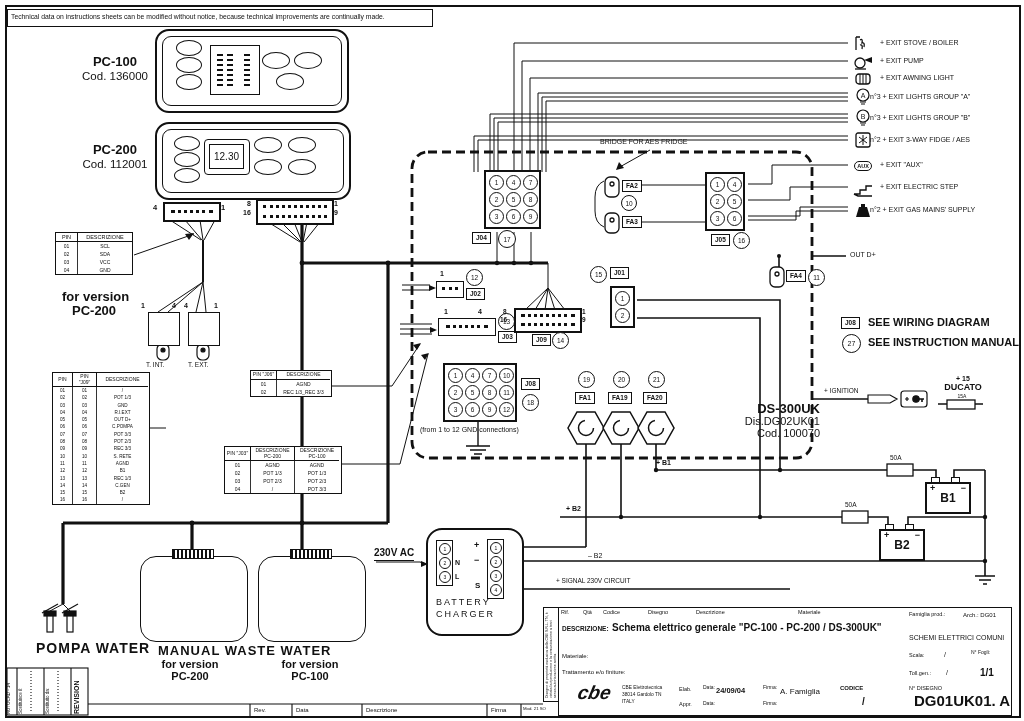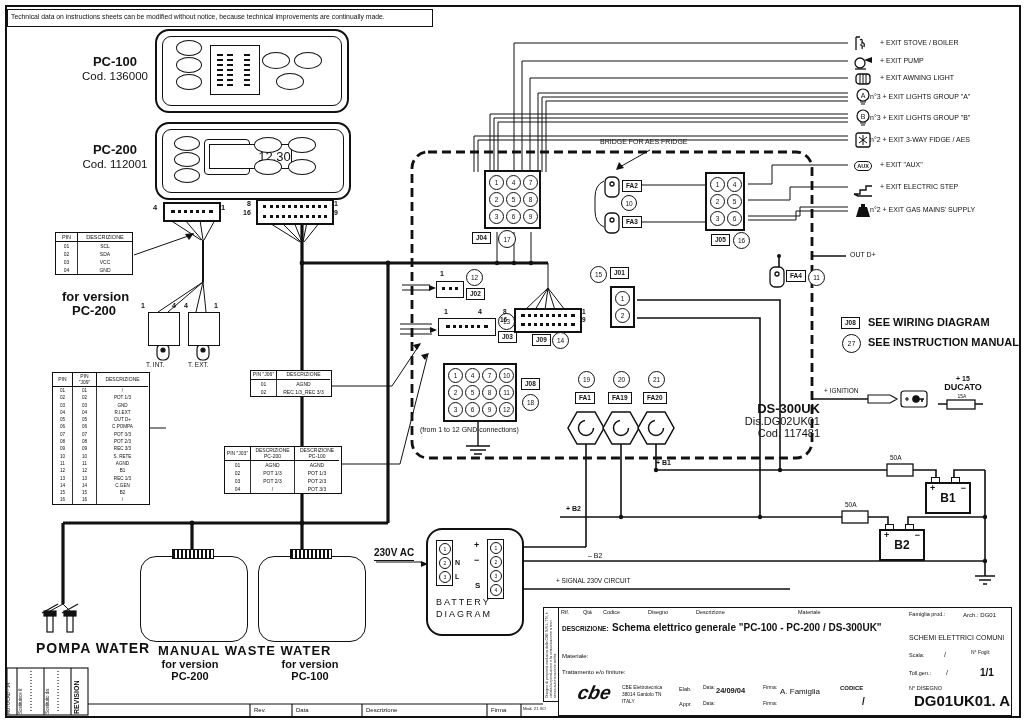--- a/index.html
+++ b/index.html
@@ -225,21 +225,21 @@
 
   <div class="lbl b ctr" style="left:80px;top:143px;width:70px;font-size:13px;">PC-200</div>
   <div class="lbl ctr" style="left:72px;top:158px;width:86px;font-size:11.5px;">Cod. 112001</div>
   <div class="panel" style="left:155px;top:122px;width:192px;height:74px;">
     <div class="panel-in"></div>
   </div>
   <div class="ov" style="left:174px;top:136px;width:24px;height:13px;"></div>
   <div class="ov" style="left:174px;top:152px;width:24px;height:13px;"></div>
   <div class="ov" style="left:174px;top:168px;width:24px;height:13px;"></div>
   <div class="disp" style="left:204px;top:139px;width:44px;height:34px;border-radius:4px;">
-    <div class="box1 ctr" style="left:4px;top:4px;width:33px;height:23px;display:flex;align-items:center;justify-content:center;font-size:13px;padding-left:48px;">12.30</div>
+    <div class="box1 ctr" style="left:4px;top:4px;width:33px;height:23px;display:flex;align-items:center;justify-content:center;font-size:10px;">12.30</div>
   </div>
   <div class="ov" style="left:254px;top:137px;width:26px;height:14px;"></div>
   <div class="ov" style="left:288px;top:137px;width:26px;height:14px;"></div>
   <div class="ov" style="left:254px;top:159px;width:26px;height:14px;"></div>
   <div class="ov" style="left:288px;top:159px;width:26px;height:14px;"></div>
 
   <div class="lbl b" style="left:153px;top:204px;font-size:7.5px;">4</div>
   <div class="box2" style="left:163px;top:202px;width:54px;height:16px;">
     <div class="dotrow" style="margin:6px 6px 0 6px;"></div>
   </div>
@@ -356,21 +356,21 @@
 
   <div class="circ" style="left:578px;top:371px;width:15px;height:15px;">19</div>
   <div class="circ" style="left:613px;top:371px;width:15px;height:15px;">20</div>
   <div class="circ" style="left:648px;top:371px;width:15px;height:15px;">21</div>
   <div class="jbox" style="left:575px;top:392px;">FA1</div>
   <div class="jbox" style="left:608px;top:392px;">FA19</div>
   <div class="jbox" style="left:643px;top:392px;">FA20</div>
 
   <div class="lbl b rt" style="left:720px;top:402px;width:100px;font-size:13px;">DS-300UK</div>
   <div class="lbl rt" style="left:720px;top:416px;width:100px;font-size:11px;">Dis.DG02UK01</div>
-  <div class="lbl rt" style="left:720px;top:428px;width:100px;font-size:11px;">Cod. 117481</div>
+  <div class="lbl rt" style="left:720px;top:428px;width:100px;font-size:11px;">Cod. 100070</div>
 
   <div class="lbl" style="left:850px;top:251px;font-size:7px;">OUT D+</div>
   <div class="jbox" style="left:786px;top:270px;">FA4</div>
   <div class="circ" style="left:808px;top:269px;width:15px;height:15px;">11</div>
 
   <div class="jbox" style="left:841px;top:317px;">J08</div>
   <div class="lbl b" style="left:868px;top:317px;font-size:11px;">SEE WIRING DIAGRAM</div>
   <div class="circ" style="left:842px;top:334px;width:17px;height:17px;font-size:7px;">27</div>
   <div class="lbl b" style="left:868px;top:337px;font-size:11px;">SEE INSTRUCTION MANUAL</div>
 
@@ -477,21 +477,21 @@
   <div class="lbl b" style="left:474px;top:541px;font-size:9px;">+</div>
   <div class="lbl b" style="left:474px;top:556px;font-size:9px;">−</div>
   <div class="lbl b" style="left:475px;top:582px;font-size:8px;">S</div>
   <div class="pingrid small" style="left:487px;top:539px;grid-template-columns:11px;">
       <div class="trow"><div class="pc">1</div></div>
       <div class="trow"><div class="pc">2</div></div>
       <div class="trow"><div class="pc">3</div></div>
       <div class="trow"><div class="pc">4</div></div>
     </div>
   <div class="lbl" style="left:436px;top:598px;font-size:9px;letter-spacing:2px;">BATTERY</div>
-  <div class="lbl" style="left:436px;top:610px;font-size:9px;letter-spacing:2px;">DIAGRAM</div>
+  <div class="lbl" style="left:436px;top:610px;font-size:9px;letter-spacing:2px;">CHARGER</div>
 
   <div class="lbl b" style="left:36px;top:641px;font-size:14px;letter-spacing:1px;">POMPA WATER</div>
   <div class="tank" style="left:140px;top:556px;width:106px;height:84px;"></div>
   <div class="cap" style="left:172px;top:549px;width:40px;height:8px;"></div>
   <div class="tank" style="left:258px;top:556px;width:106px;height:84px;"></div>
   <div class="cap" style="left:290px;top:549px;width:40px;height:8px;"></div>
   <div class="lbl b" style="left:158px;top:644px;font-size:13px;letter-spacing:1px;">MANUAL WASTE WATER</div>
   <div class="lbl b ctr" style="left:150px;top:659px;width:80px;font-size:11px;">for version</div>
   <div class="lbl b ctr" style="left:150px;top:671px;width:80px;font-size:11px;">PC-200</div>
   <div class="lbl b ctr" style="left:270px;top:659px;width:80px;font-size:11px;">for version</div>

